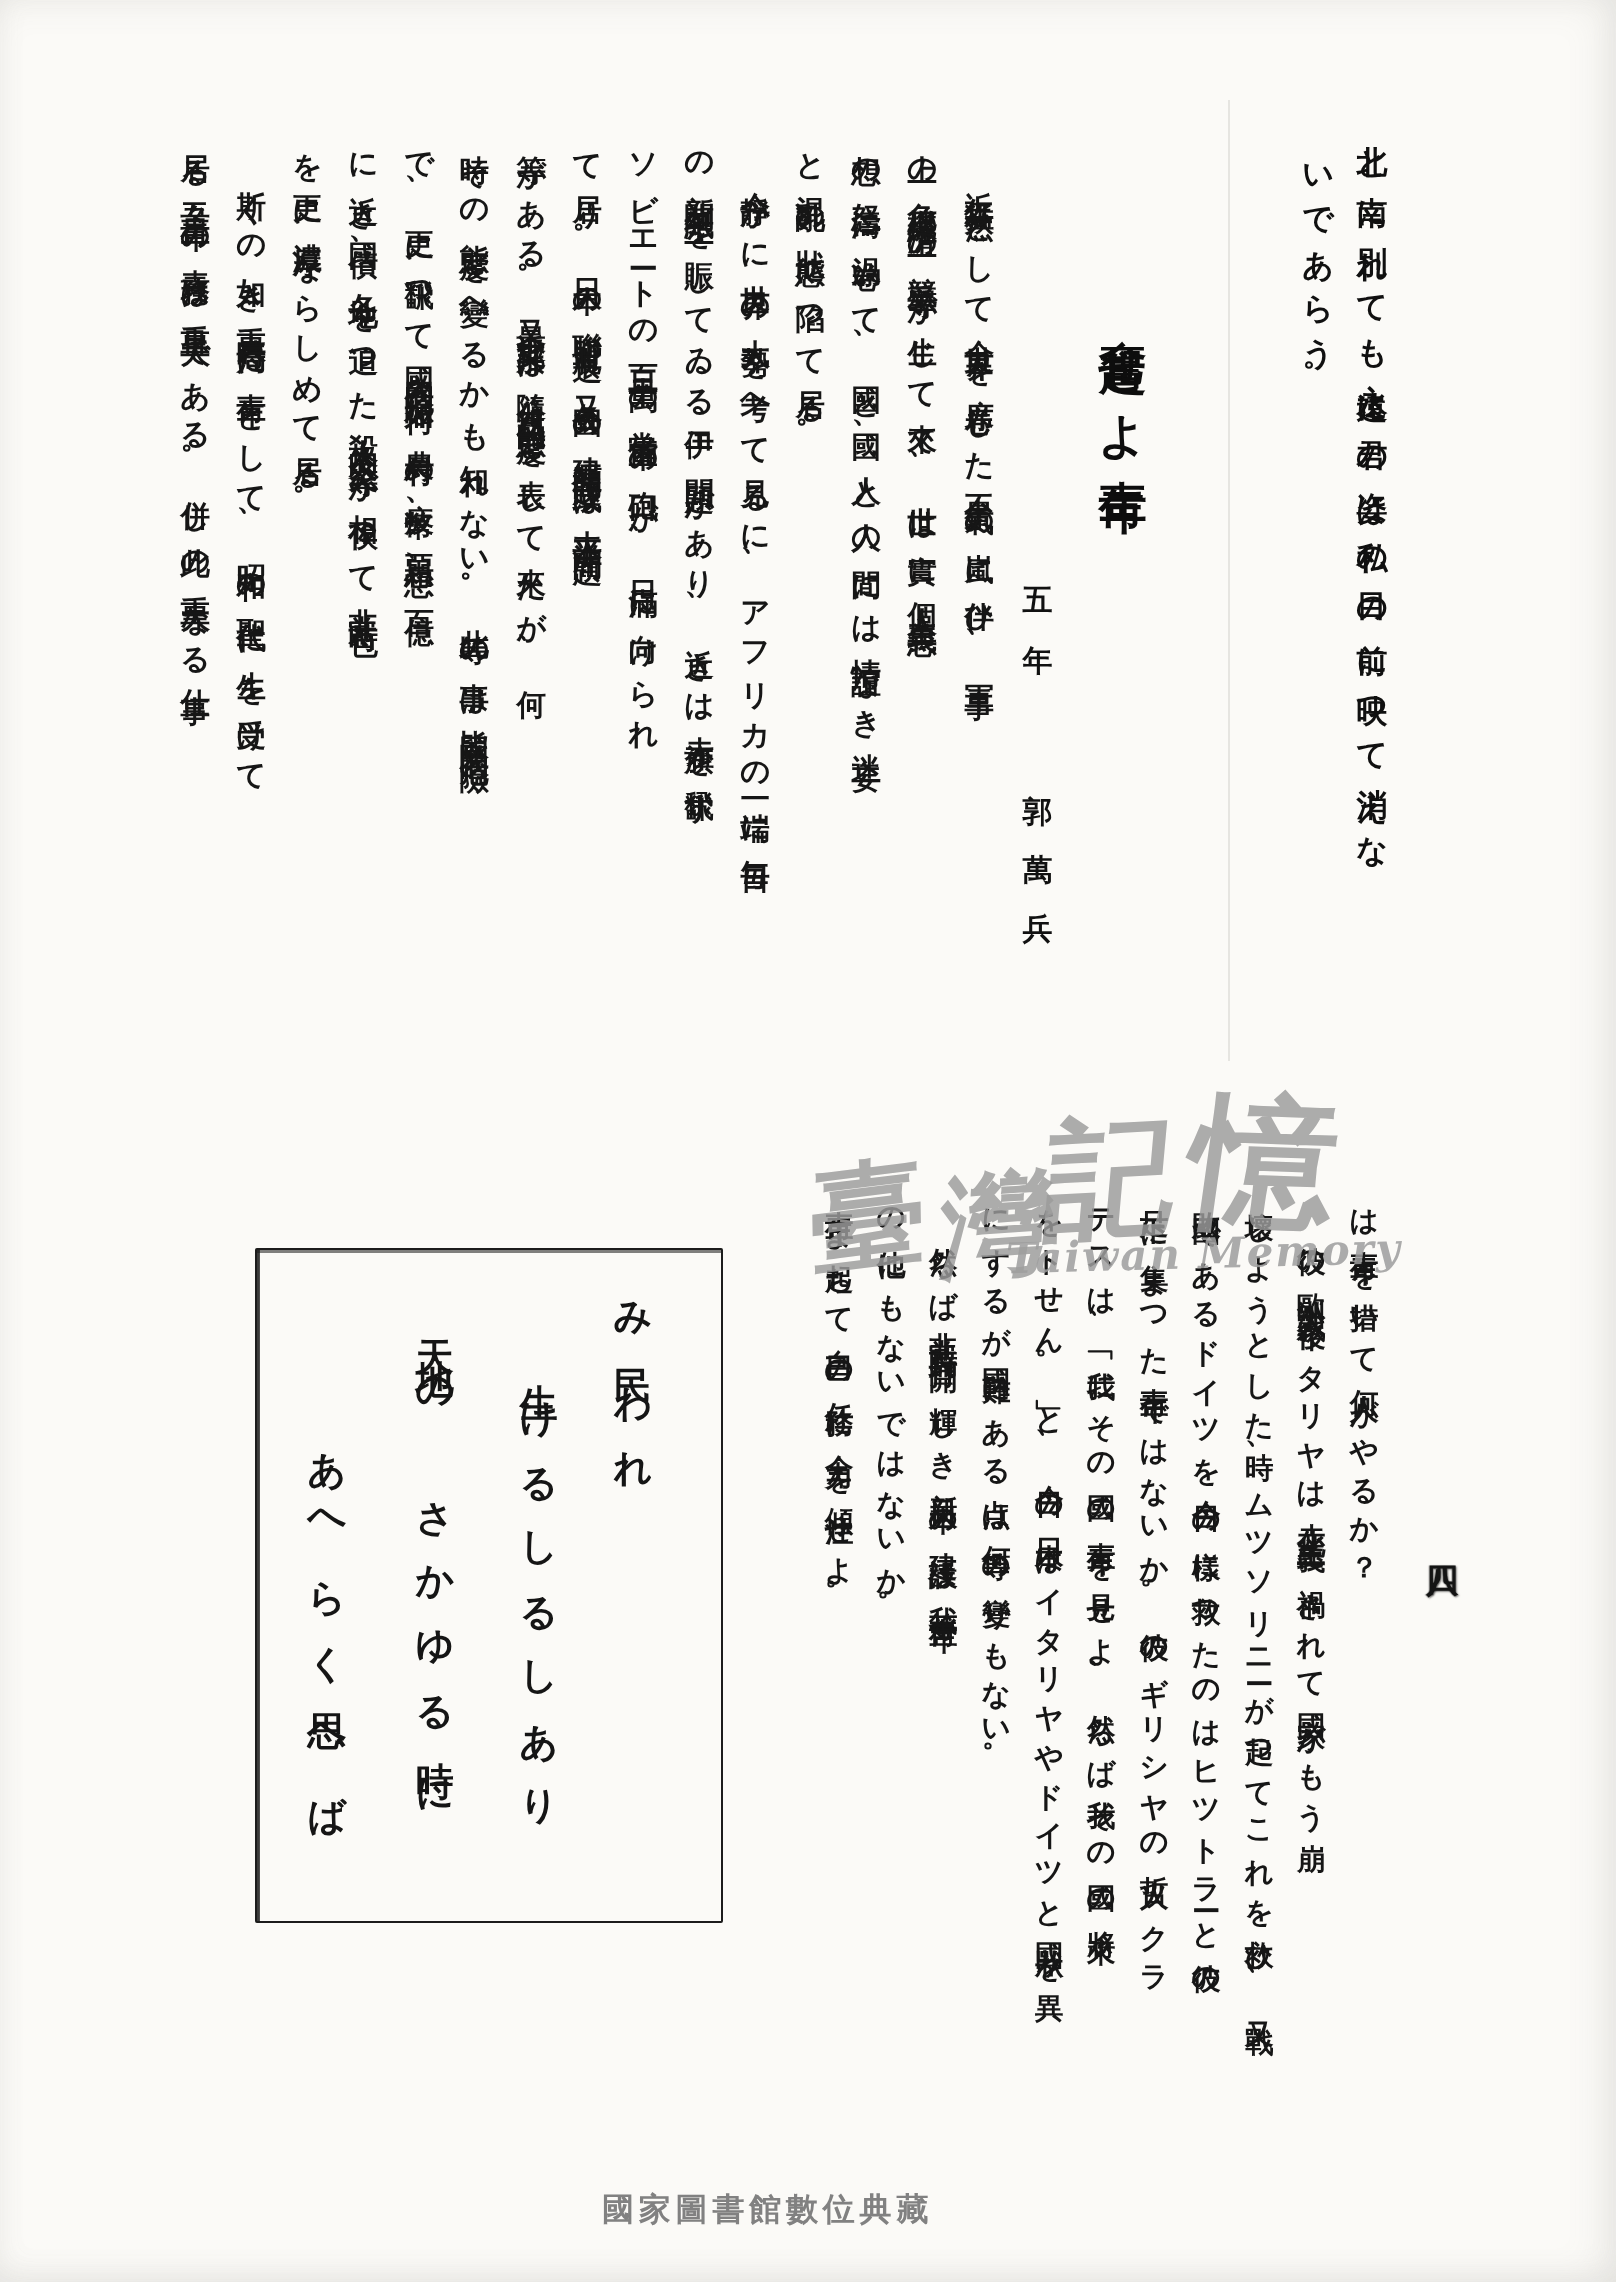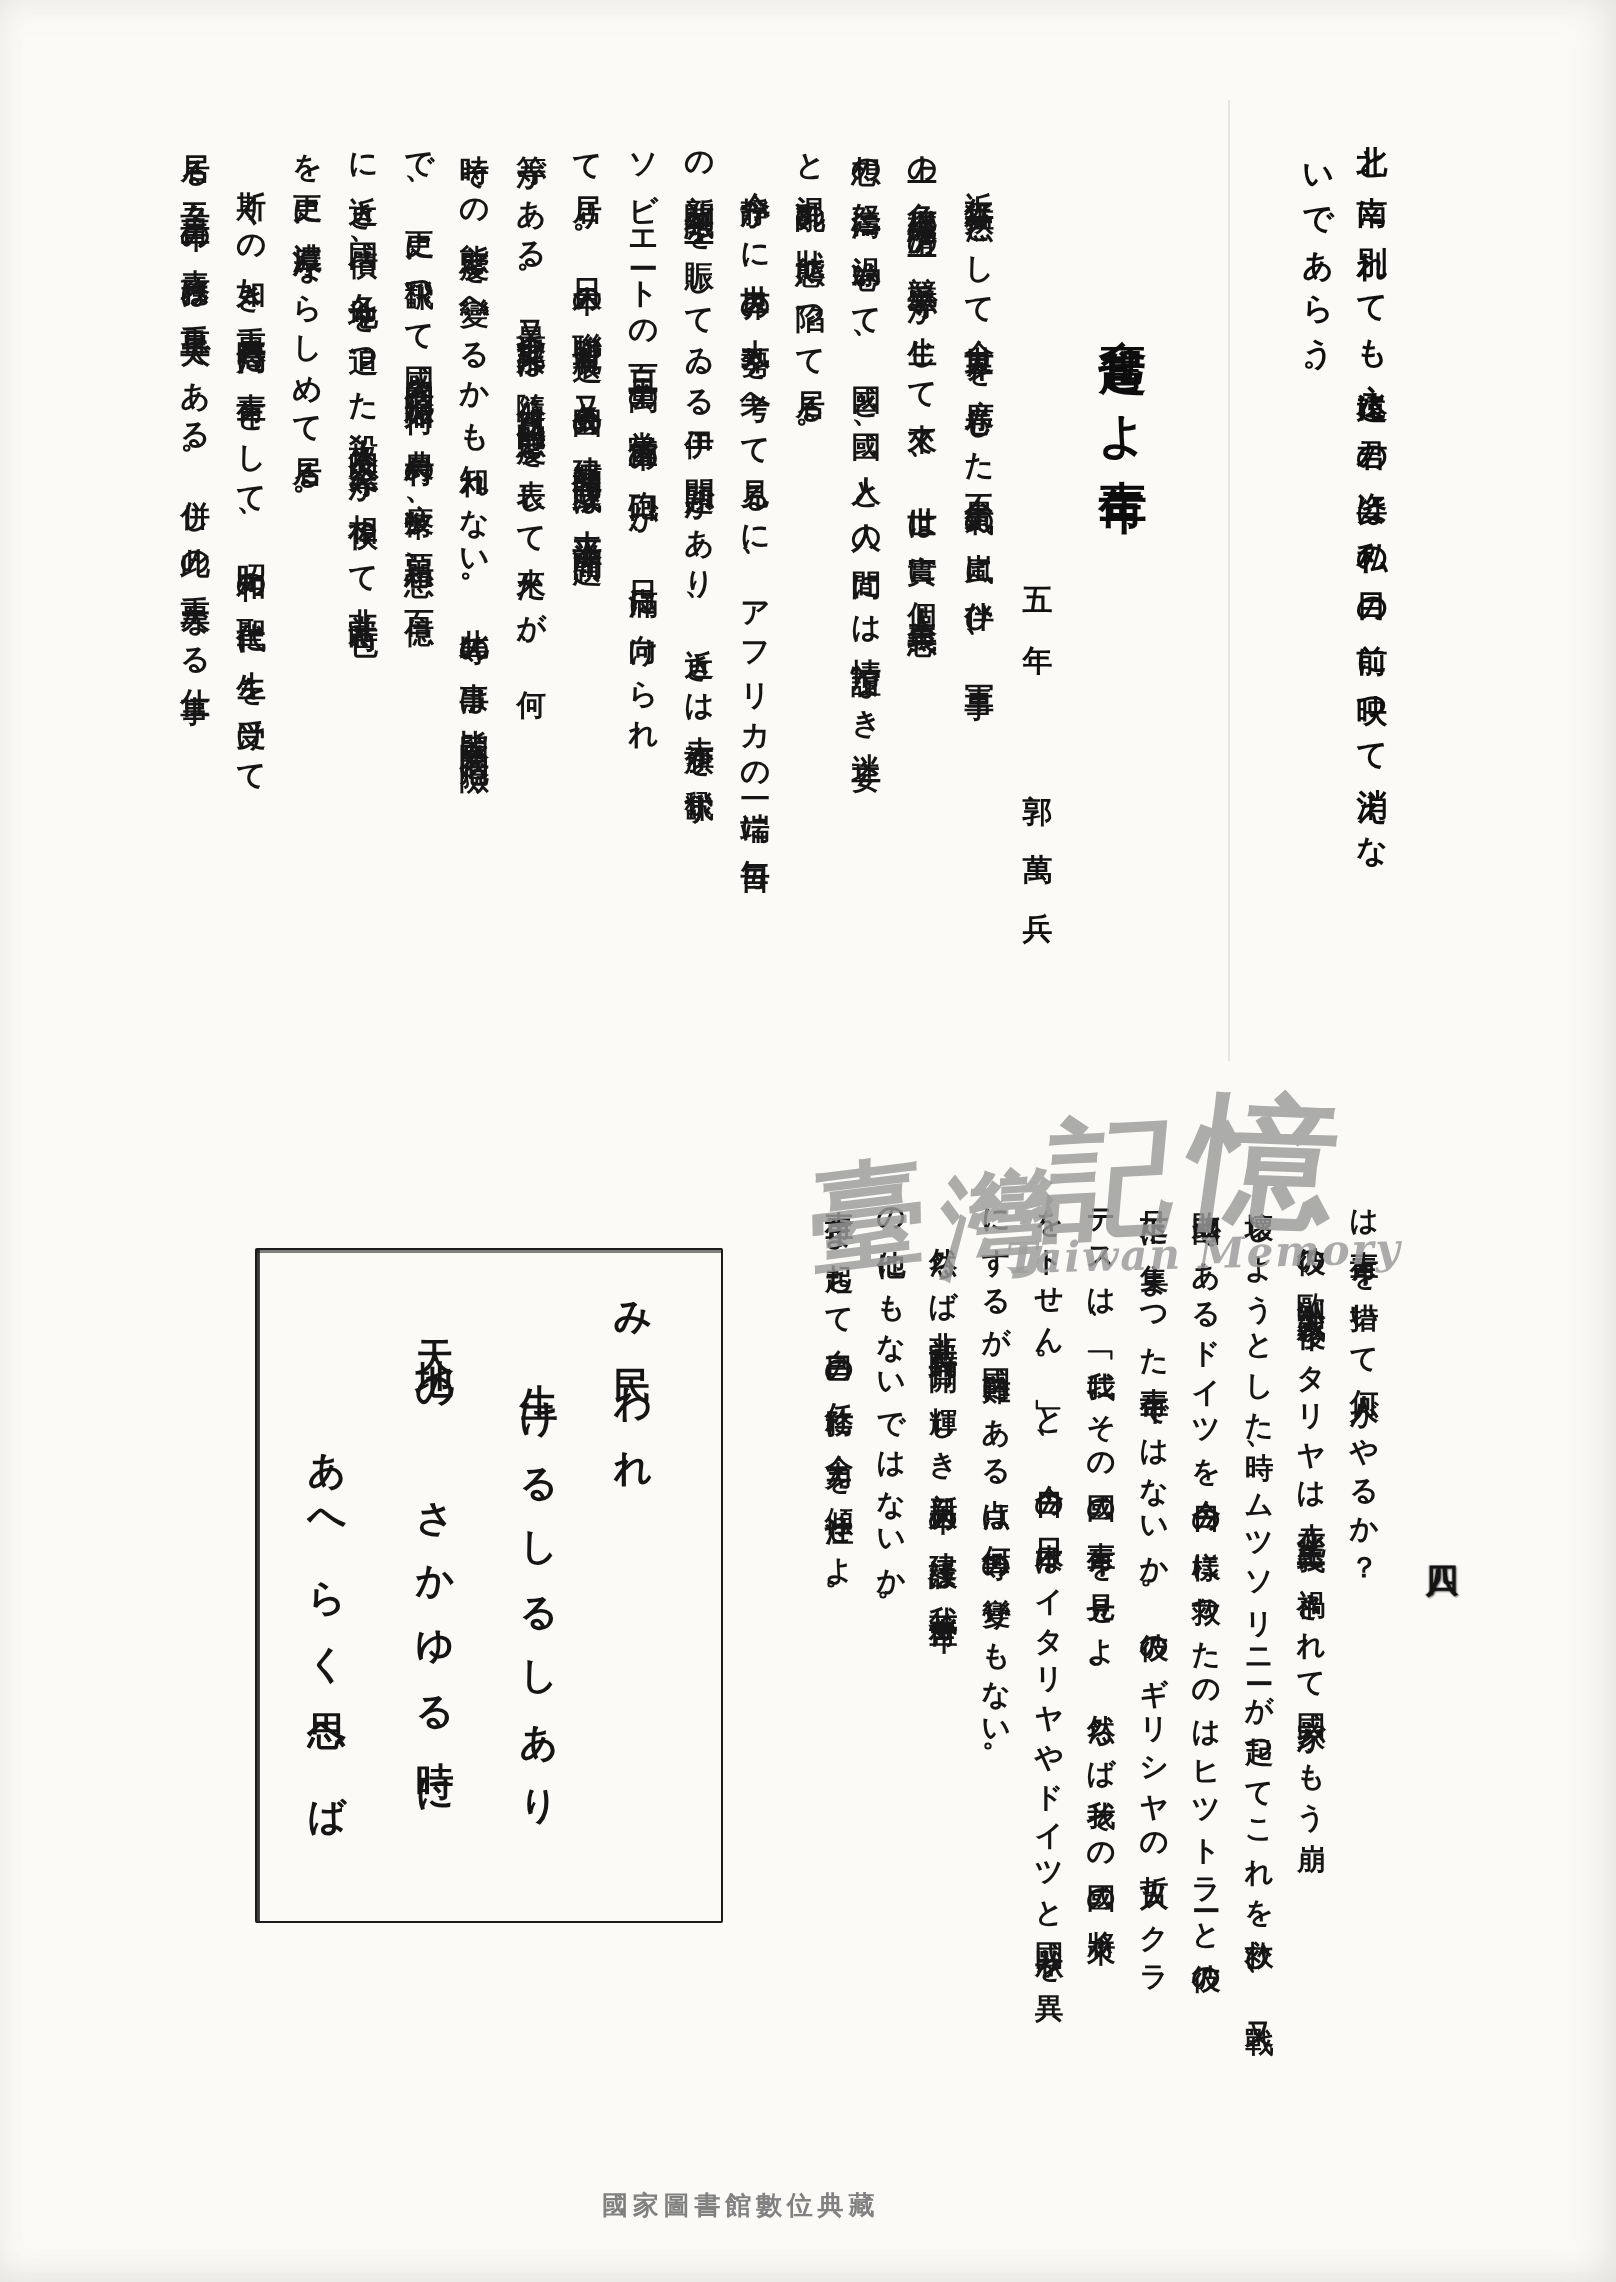--- a/index.html
+++ b/index.html
@@ -49,21 +49,21 @@
     font-style:italic;font-weight:700;font-size:42px;letter-spacing:1.9px;
     transform:rotate(-1.5deg);pointer-events:none;
     font-family:"DejaVu Serif", serif;
   }
   .fold-line{
     position:absolute;left:1228px;top:100px;width:1.9px;height:961px;
     background:#e6e5e1;
   }
   .footer-caption{
     position:absolute;left:602px;top:2188px;
-    font-size:26px;letter-spacing:4.8px;color:#818181;font-weight:700;
+    font-size:32px;letter-spacing:4.8px;color:#818181;font-weight:700;
   }
 </style>
 </head>
 <body>
 
 <div class="paper-vignette"></div>
 <div class="fold-line"></div>
 
 <div class="vcol intro" style="left:1354px;top:121px;">北と南に別れても永遠に君の姿は私の目の前に映つて消えな</div>
 <div class="vcol intro" style="left:1300px;top:143px;">いであらう。</div>

